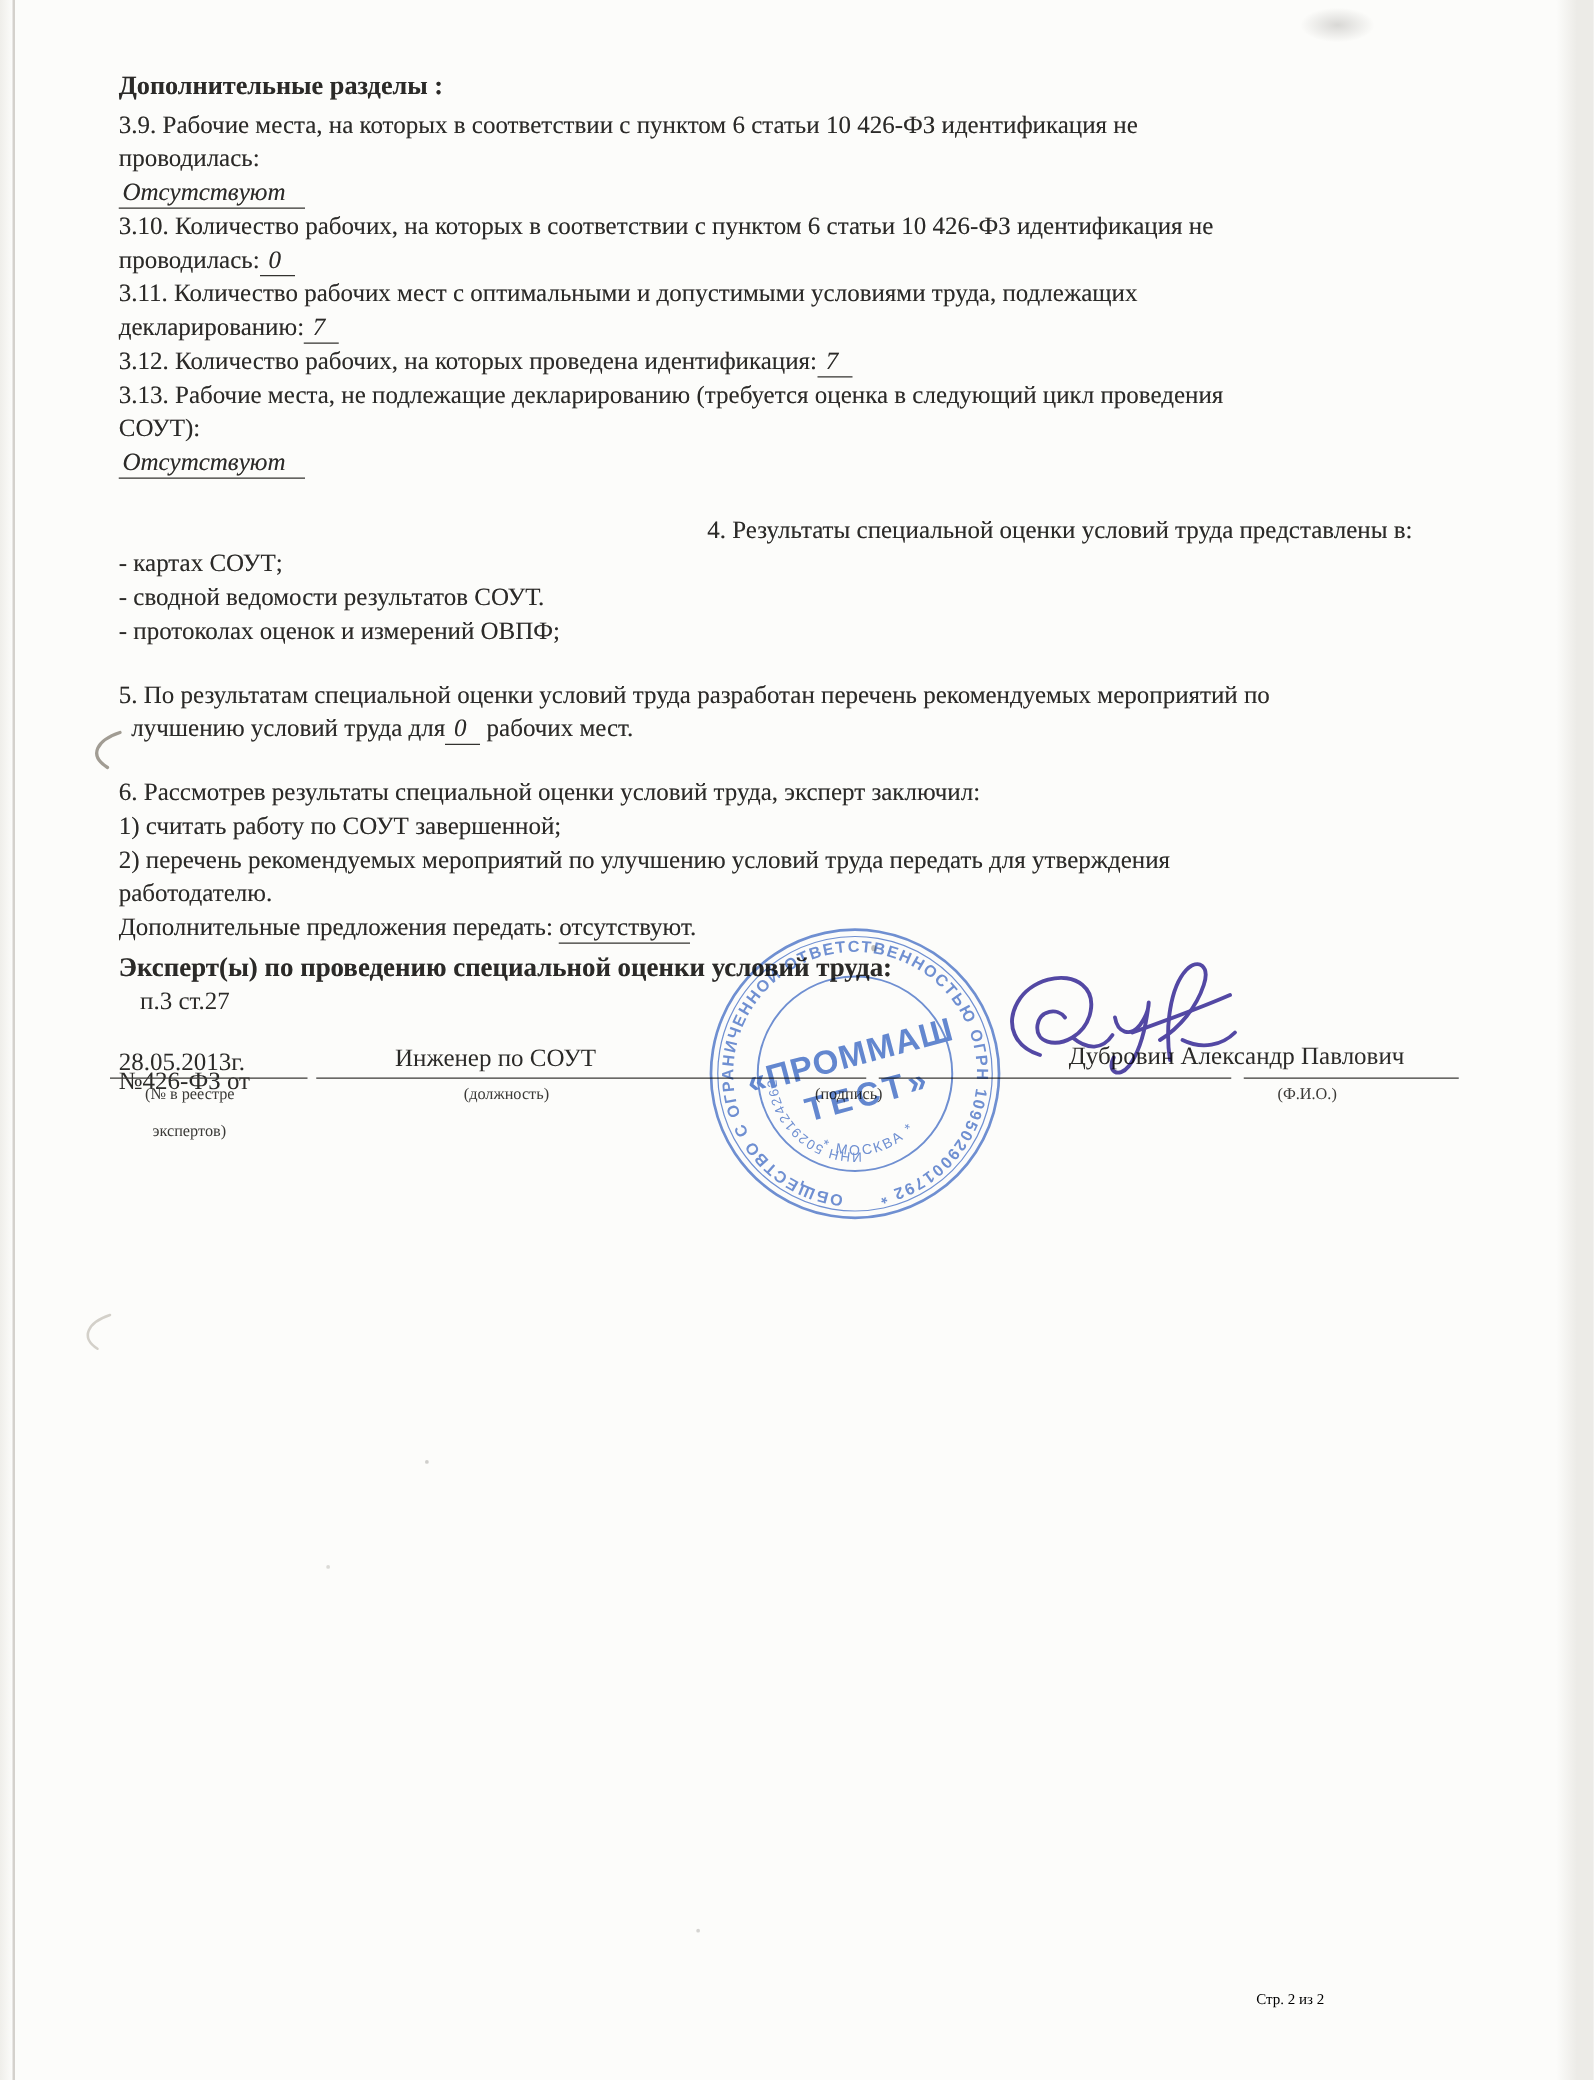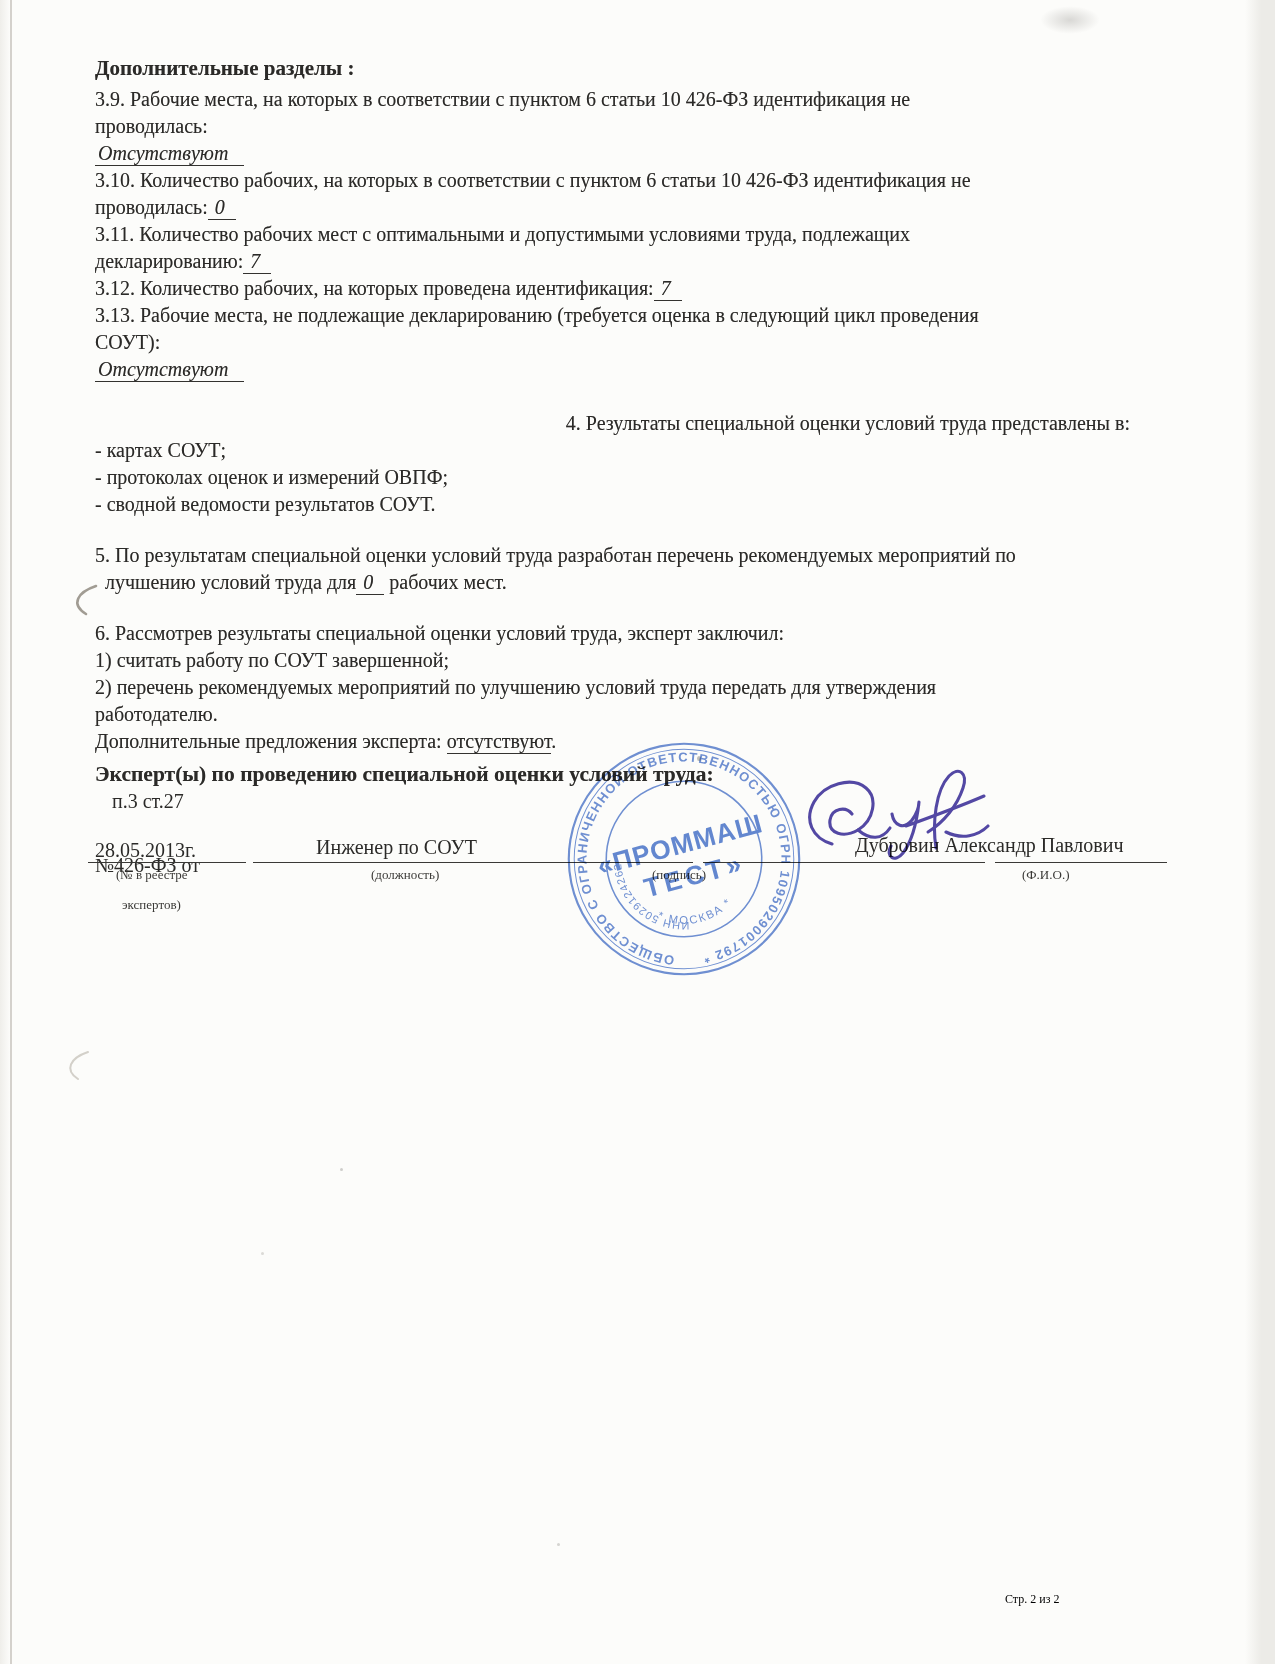--- a/index.html
+++ b/index.html
@@ -67,29 +67,29 @@
       <div class="tline"><span class="seg-p">3.10. Количество рабочих, на которых в соответствии с пунктом 6 статьи 10 426-ФЗ идентификация не</span></div>
       <div class="tline"><span class="seg-p">проводилась:</span><span class="seg-num">0</span></div>
       <div class="tline"><span class="seg-p">3.11. Количество рабочих мест с оптимальными и допустимыми условиями труда, подлежащих</span></div>
       <div class="tline"><span class="seg-p">декларированию:</span><span class="seg-num">7</span></div>
       <div class="tline"><span class="seg-p">3.12. Количество рабочих, на которых проведена идентификация:</span><span class="seg-num">7</span></div>
       <div class="tline"><span class="seg-p">3.13. Рабочие места, не подлежащие декларированию (требуется оценка в следующий цикл проведения</span></div>
       <div class="tline"><span class="seg-p">СОУТ):</span></div>
       <div class="tline"><span class="seg-iu">Отсутствуют</span></div>
       <div class="tline" style="margin-top: 27px; text-align: right;"><span class="seg-p">4. Результаты специальной оценки условий труда представлены в:</span></div>
       <div class="tline"><span class="seg-p">- картах СОУТ;</span></div>
+      <div class="tline"><span class="seg-p">- сводной ведомости результатов СОУТ.</span></div>
       <div class="tline"><span class="seg-p">- протоколах оценок и измерений ОВПФ;</span></div>
-      <div class="tline"><span class="seg-p">- сводной ведомости результатов СОУТ.</span></div>
       <div class="tline" style="margin-top: 24px;"><span class="seg-p">5. По результатам специальной оценки условий труда разработан перечень рекомендуемых мероприятий по</span></div>
       <div class="tline" style="padding-left: 10px;"><span class="seg-p">лучшению условий труда для</span><span class="seg-num">0</span><span class="seg-p"> рабочих мест.</span></div>
       <div class="tline" style="margin-top: 24px;"><span class="seg-p">6. Рассмотрев результаты специальной оценки условий труда, эксперт заключил:</span></div>
       <div class="tline"><span class="seg-p">1) считать работу по СОУТ завершенной;</span></div>
       <div class="tline"><span class="seg-p">2) перечень рекомендуемых мероприятий по улучшению условий труда передать для утверждения</span></div>
       <div class="tline"><span class="seg-p">работодателю.</span></div>
-      <div class="tline"><span class="seg-p">Дополнительные предложения эксперта: </span><span class="seg-u">отсутствуют</span><span class="seg-p">.</span></div>
+      <div class="tline"><span class="seg-p">Дополнительные предложения передать: </span><span class="seg-u">отсутствуют</span><span class="seg-p">.</span></div>
     </div>
 
   <div class="abs experts-heading">Эксперт(ы) по проведению специальной оценки условий труда:</div>
 
   <div class="abs f20" style="left:112px;top:790px">п.3 ст.27</div>
   <div class="abs f20" style="left:95px;top:854px">№426-ФЗ от</div>
   <div class="abs f20" style="left:95px;top:839px">28.05.2013г.</div>
 
   <div class="abs f20" style="left:316px;top:836px">Инженер по СОУТ</div>
   <div class="abs f20" style="left:855px;top:834px">Дубровин Александр Павлович</div>

